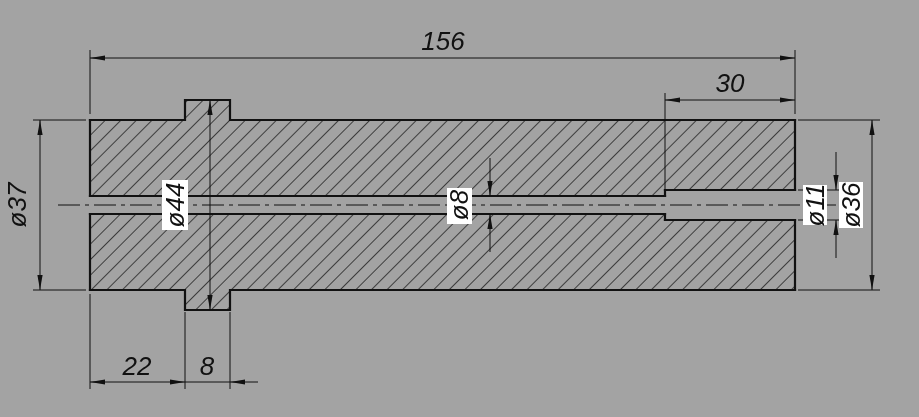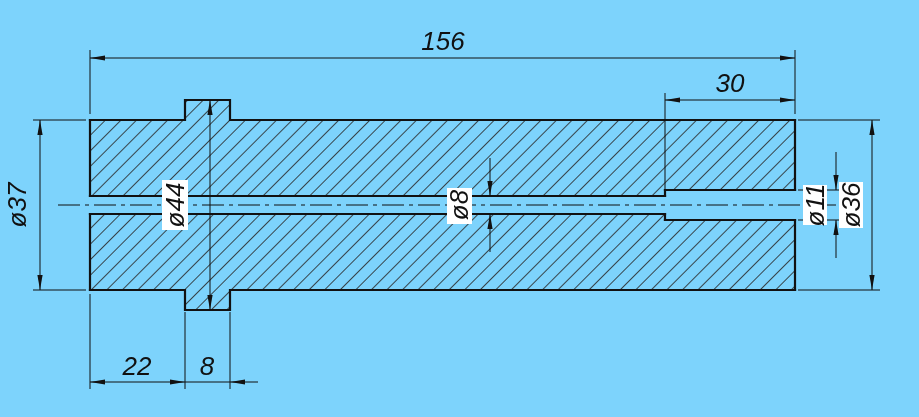--- a/index.html
+++ b/index.html
@@ -6,21 +6,21 @@
     margin: 0;
     padding: 0;
     background: #ffffff;
     width: 919px;
     height: 417px;
     overflow: hidden;
   }
   .canvas {
     width: 919px;
     height: 417px;
-    background: #7dd3fc;
+    background: #a3a3a3;
   }
   svg { display: block; }
   .thick {
     stroke: #111111;
     stroke-width: 2.2;
     fill: none;
     stroke-linejoin: miter;
     stroke-linecap: square;
   }
   .thin {

